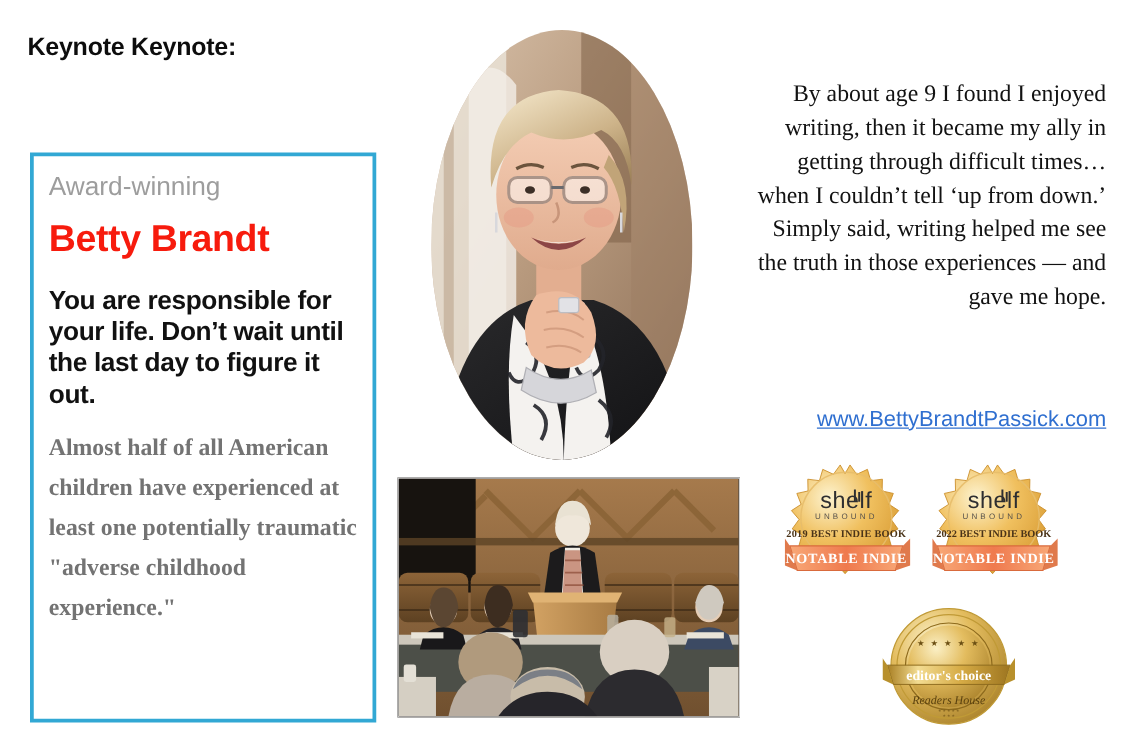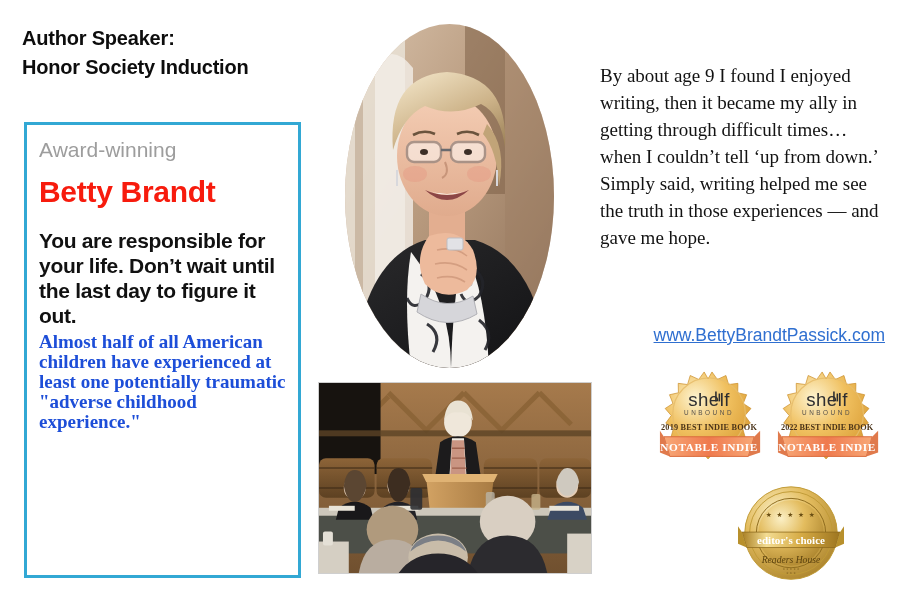--- a/index.html
+++ b/index.html
@@ -11,54 +11,53 @@
   #header .hline{font-family:"Liberation Sans",sans-serif;font-weight:bold;
        font-size:20px;line-height:29px;color:#0d0d0d;letter-spacing:-0.2px;white-space:nowrap;}
 
   
   #author-card{position:absolute;left:24px;top:122px;width:277px;height:456px;
        border:3px solid #32a8d4;box-sizing:border-box;background:#fff;}
   #author-card .inner{padding:12px 10px 6px 12px;}
   .eyebrow{color:#9d9d9d;font-size:21px;line-height:26px;font-weight:400;}
   .author-name{color:#f71b0d;font-size:30px;line-height:33px;font-weight:bold;margin-top:12px;letter-spacing:-0.3px;}
   .tagline{color:#111;font-size:21px;line-height:25px;font-weight:bold;margin-top:20px;letter-spacing:-0.3px;}
-  .stat{color:#1d4ed8;font-family:"Liberation Serif",serif;font-weight:bold;
-        font-size:19px;line-height:20px;margin-top:4px;}
+  .stat{color:#737373;font-family:"Liberation Serif",serif;font-weight:bold;
+        font-size:19px;line-height:32px;margin-top:15px;}
 
   
   #portrait{position:absolute;left:345px;top:24px;width:209px;height:344px;
        border-radius:50%;overflow:hidden;}
   #portrait svg{display:block;width:100%;height:100%;}
 
   
-  #quote{position:absolute;left:600px;top:62px;width:285px;text-align:left;
+  #quote{position:absolute;left:600px;top:62px;width:285px;text-align:right;
        font-family:"Liberation Serif",serif;color:#121212;font-size:19px;line-height:27px;}
 
   
   #site-link{position:absolute;left:600px;top:325px;width:285px;text-align:right;
        font-size:17.5px;color:#2f6fd0;text-decoration:underline;cursor:pointer;white-space:nowrap;}
 
   
   #event-photo{position:absolute;left:318px;top:382px;width:274px;height:192px;
        border:1px solid #cfcfcf;box-sizing:border-box;overflow:hidden;background:#1a1613;}
   #event-photo svg{display:block;width:100%;height:100%;}
 
   
-  .seal{position:absolute;margin-left:32px;}
+  .seal{position:absolute;}
   #seal-2019{left:626px;top:370px;width:108px;height:108px;}
   #seal-2022{left:744px;top:370px;width:108px;height:108px;}
   #seal-editors{left:706px;top:482px;width:106px;height:106px;}
   .seal svg{display:block;width:100%;height:100%;}
 </style>
 </head>
 <body>
 
 <div id="header">
-  <div class="hline">Author Speaker:</div>
-  <div class="hline">Honor Society Induction</div>
+  <div class="hline">Keynote Keynote:</div>
 </div>
 
 <div id="author-card">
   <div class="inner">
     <div class="eyebrow">Award-winning</div>
     <div class="author-name">Betty Brandt</div>
     <div class="tagline">You are responsible for your life. Don’t wait until the last day to figure it out.</div>
     <div class="stat">Almost half of all American children have experienced at least one potentially traumatic "adverse childhood experience."</div>
   </div>
 </div>

